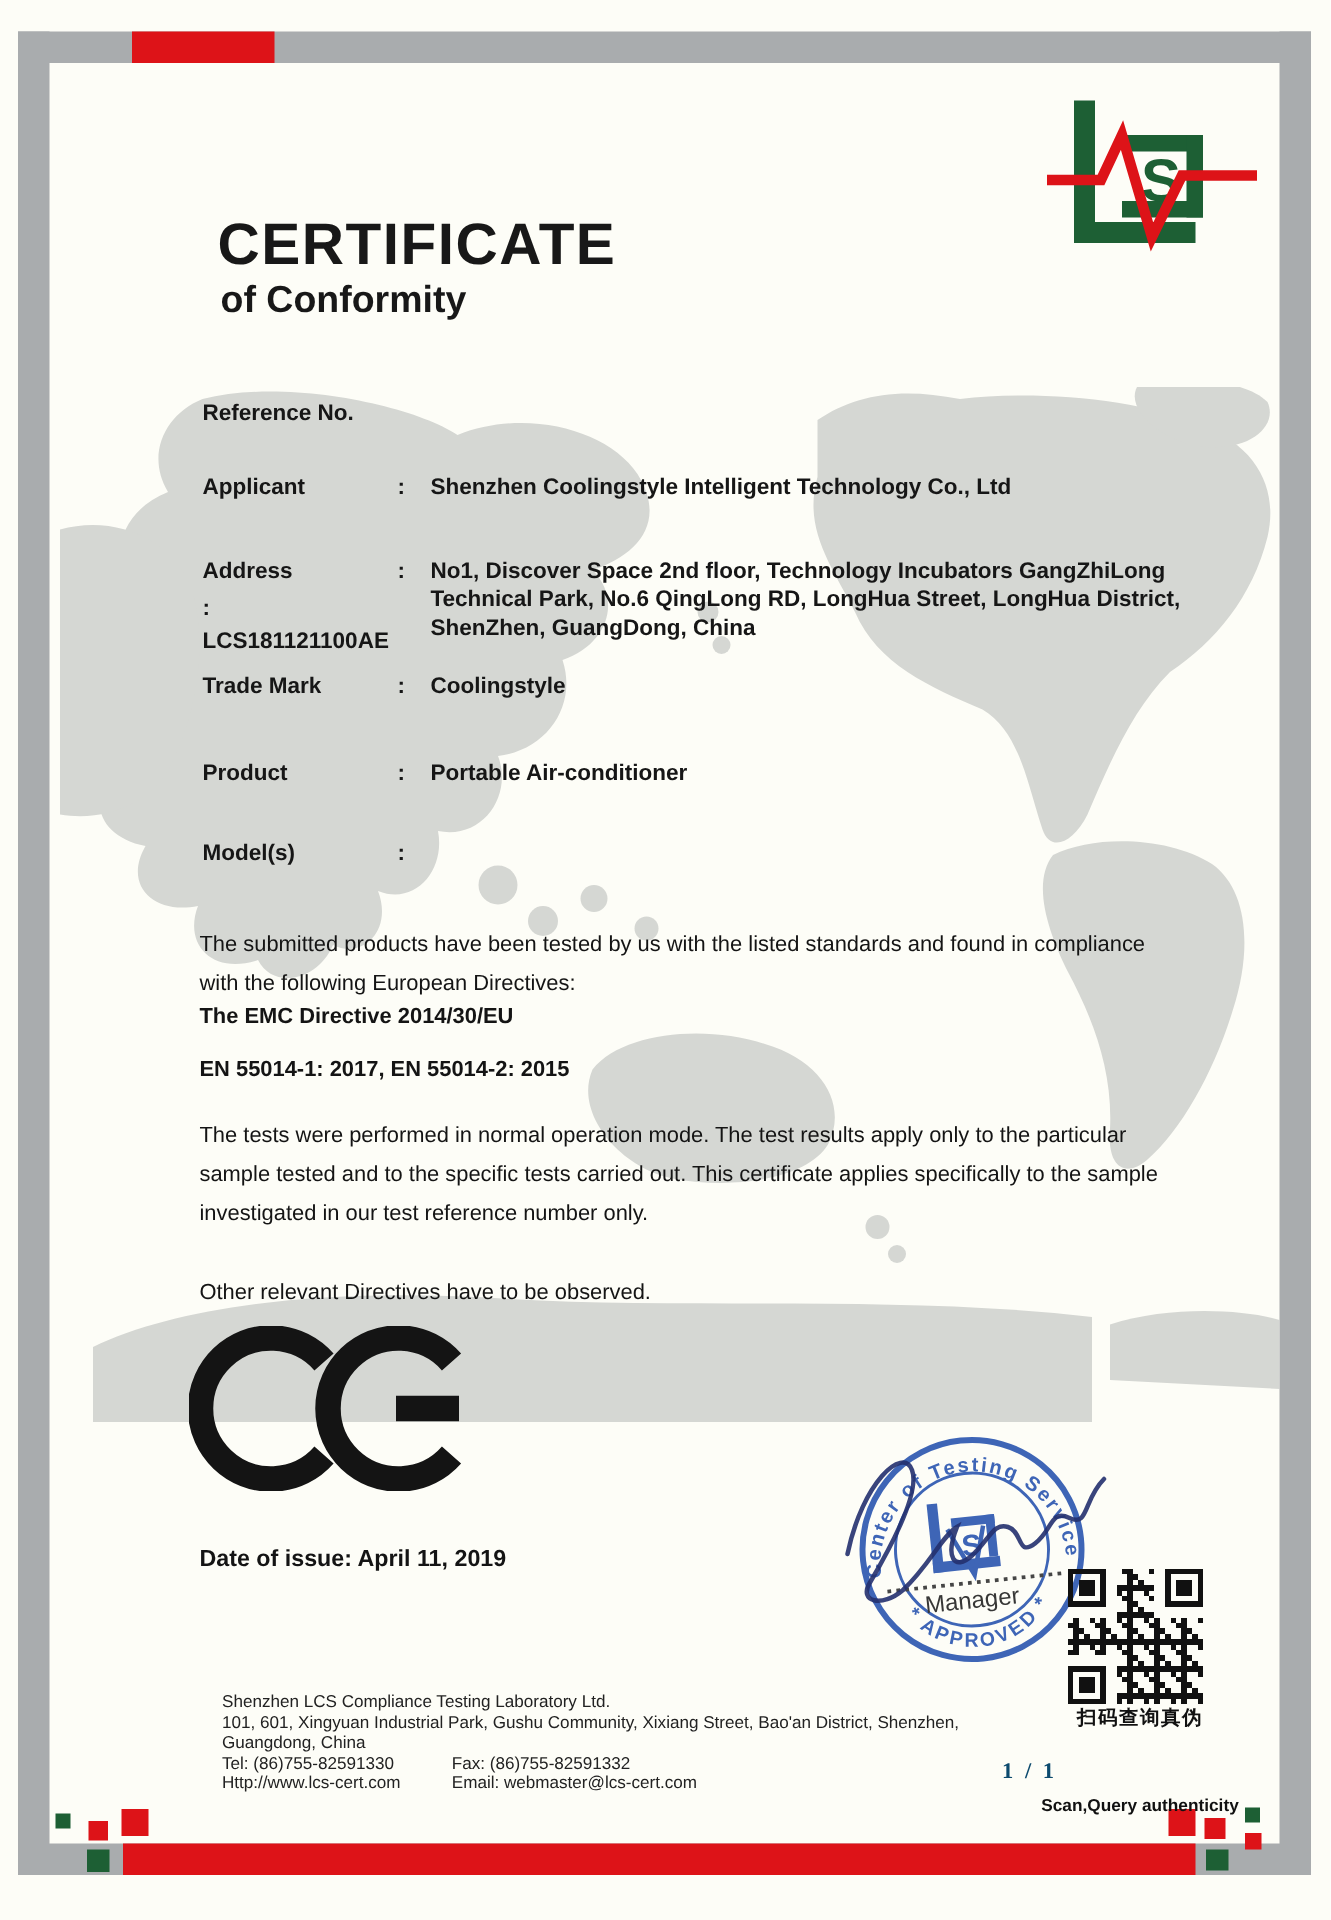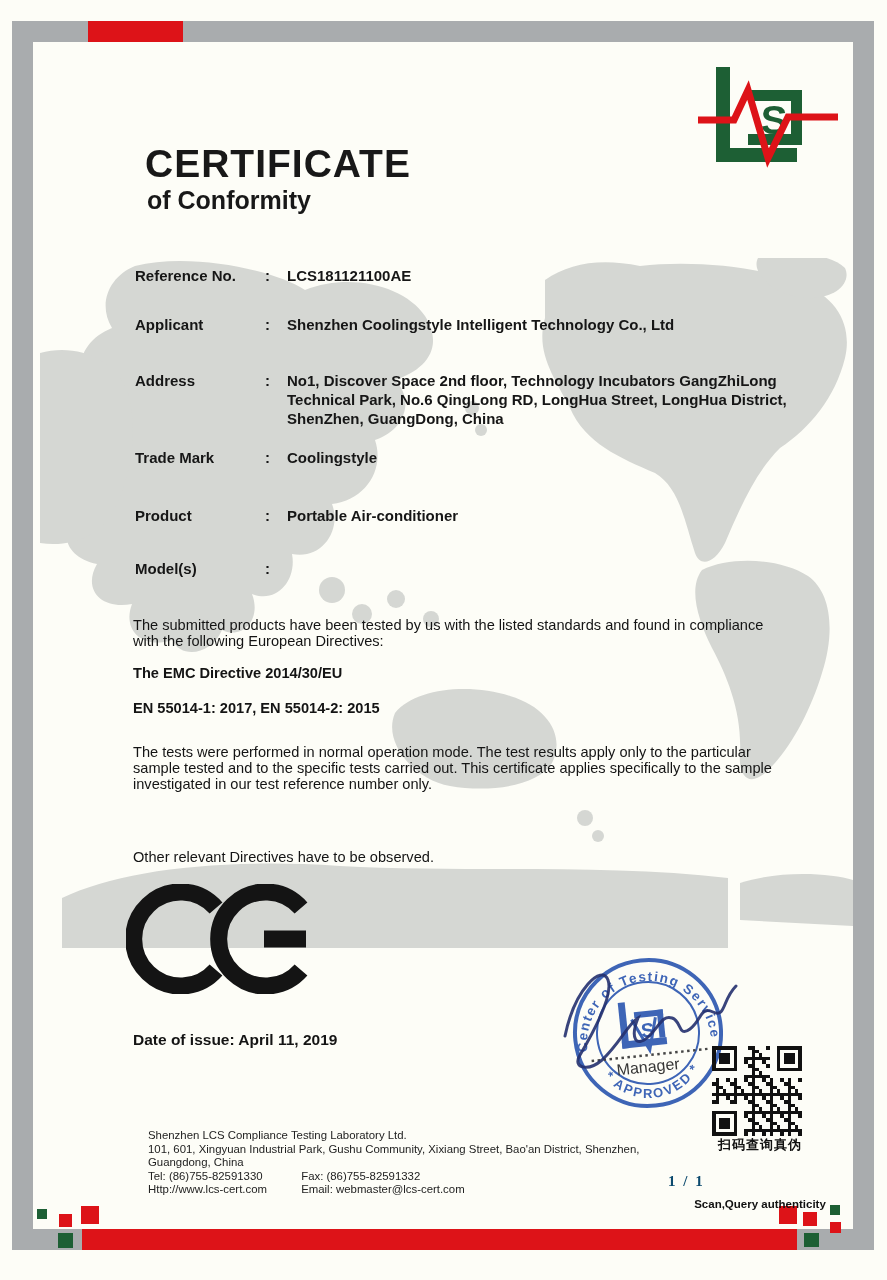--- a/index.html
+++ b/index.html
@@ -14,21 +14,21 @@
   
   .title-main{font-size:39px;font-weight:bold;letter-spacing:1px;color:#181818;}
   .title-sub{font-size:25px;font-weight:bold;color:#181818;}
   
   .field{position:absolute;left:135px;display:flex;font-size:15px;font-weight:bold;color:#161616;line-height:19px;}
   .field .lbl{width:130px;flex:0 0 130px;}
   .field .sep{width:22px;flex:0 0 22px;text-align:left;}
   .field .val{width:505px;}
   .field .val.narrow{width:502px;}
   
-  .para{position:absolute;left:133px;width:655px;font-size:14.6px;line-height:16px;color:#141414;}
+  .para{position:absolute;left:133px;width:655px;font-size:14.6px;line-height:26px;color:#141414;}
   .para.bold{font-weight:bold;}
   .date-line{font-size:15.5px;font-weight:bold;color:#141414;}
   
   .footer{position:absolute;left:148px;top:1129px;width:575px;font-size:11.4px;line-height:13.5px;color:#222;}
   .footer .col{display:inline-block;width:150px;}
   .pagenum{font-size:15px;font-weight:bold;letter-spacing:2px;color:#0c4a6e;font-family:Liberation Serif, serif;}
   
   .qr-cap{position:absolute;left:686px;width:148px;text-align:center;font-weight:bold;color:#111;}
   .qr-cap.cn{top:1136px;font-size:13px;letter-spacing:1px;}
   .qr-cap.en{top:1151px;font-size:11.5px;margin-top:47px;}
@@ -102,21 +102,21 @@
       <rect x="93" y="28" width="11" height="55"></rect>
       <rect x="50" y="72" width="54" height="11"></rect>
     </g>
     <text x="76" y="72" text-anchor="middle" font-size="40" font-weight="bold" font-family="Liberation Sans, sans-serif" fill="#1d5f34">S</text>
     <polyline points="0,58 36,58 50,28 70,96 90,55 140,55" fill="none" stroke="#dd1318" stroke-width="7"></polyline>
   </svg>
 
   <div class="abs title-main" style="left:145px;top:142px;">CERTIFICATE</div>
   <div class="abs title-sub" style="left:147px;top:186px;">of Conformity</div>
 
-  <div class="field" style="top:266px;">
+  <div class="field" style="top:266px;flex-direction:column;">
     <span class="lbl">Reference No.</span>
     <span class="sep">:</span>
     <span class="val">LCS181121100AE</span>
   </div>
   <div class="field" style="top:315px;">
     <span class="lbl">Applicant</span>
     <span class="sep">:</span>
     <span class="val">Shenzhen Coolingstyle Intelligent Technology Co., Ltd</span>
   </div>
   <div class="field" style="top:371px;">

